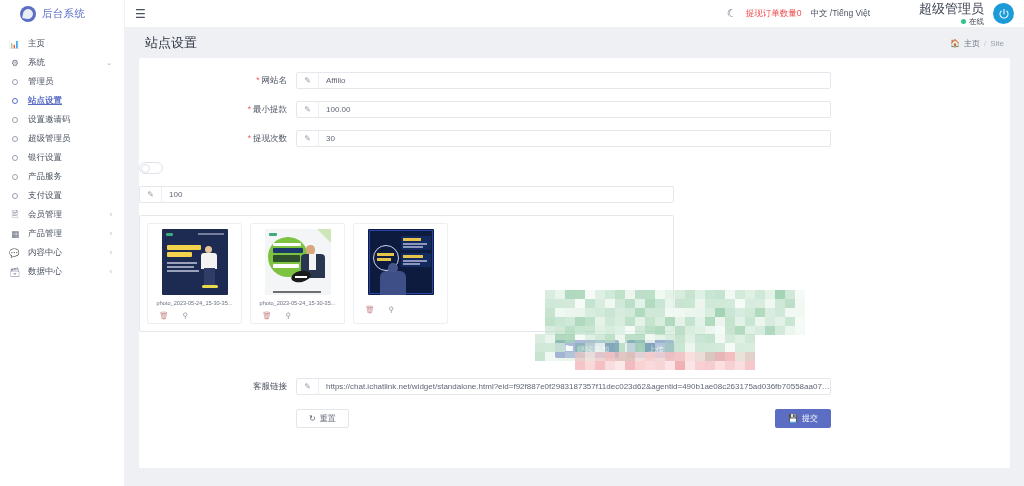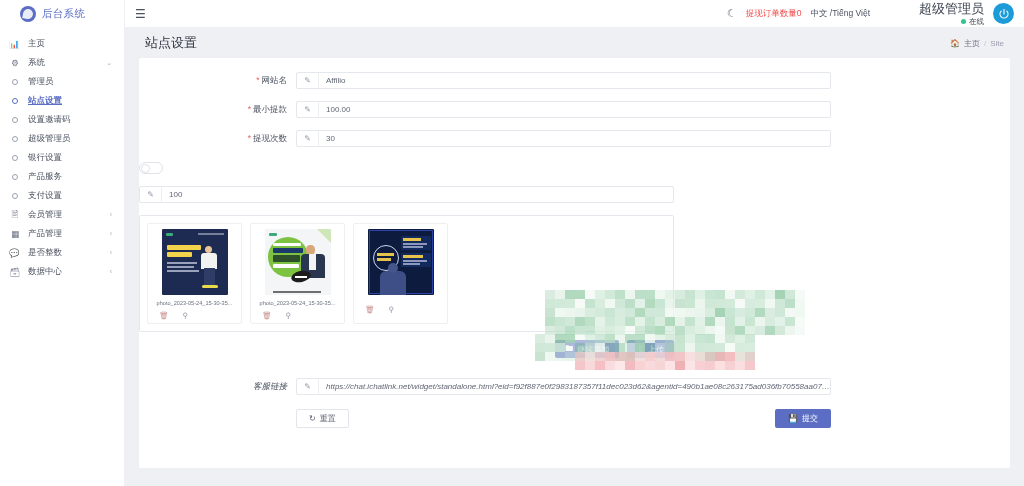--- a/index.html
+++ b/index.html
@@ -286,21 +286,21 @@
           <span class="lbl">会员管理</span>
           <span class="caret">‹</span>
         </div>
         <div class="nav-item ">
           <span class="ico" style="font-size: 8.5px;">▦</span>
           <span class="lbl">产品管理</span>
           <span class="caret">‹</span>
         </div>
         <div class="nav-item ">
           <span class="ico" style="font-size: 8.5px;">💬</span>
-          <span class="lbl">是否整数</span>
+          <span class="lbl">内容中心</span>
           <span class="caret">‹</span>
         </div>
         <div class="nav-item ">
           <span class="ico" style="font-size: 8.5px;">🗃</span>
           <span class="lbl">数据中心</span>
           <span class="caret">‹</span>
         </div>
       </nav>
   </aside>
 
@@ -474,21 +474,21 @@
                 <span>继续添加</span>
               </button>
               <button class="btn btn-primary">
                 <span>⇧</span>
                 <span>上传</span>
               </button>
             </div>
           </div>
         </div>
 
-        <div class="form-row" style="margin-top:20px;font-style:italic;">
+        <div class="form-row" style="margin-top:20px;">
           <div class="form-label">客服链接</div>
           <div class="control">
             <div class="input">
               <span class="prefix">✎</span>
               <span class="val">https://chat.ichatlink.net/widget/standalone.html?eid=f92f887e0f2983187357f11dec023d62&amp;agentid=490b1ae08c263175ad036fb70558aa07&amp;language=indonesian</span>
             </div>
           </div>
         </div>
 
         <div class="footer-row">

